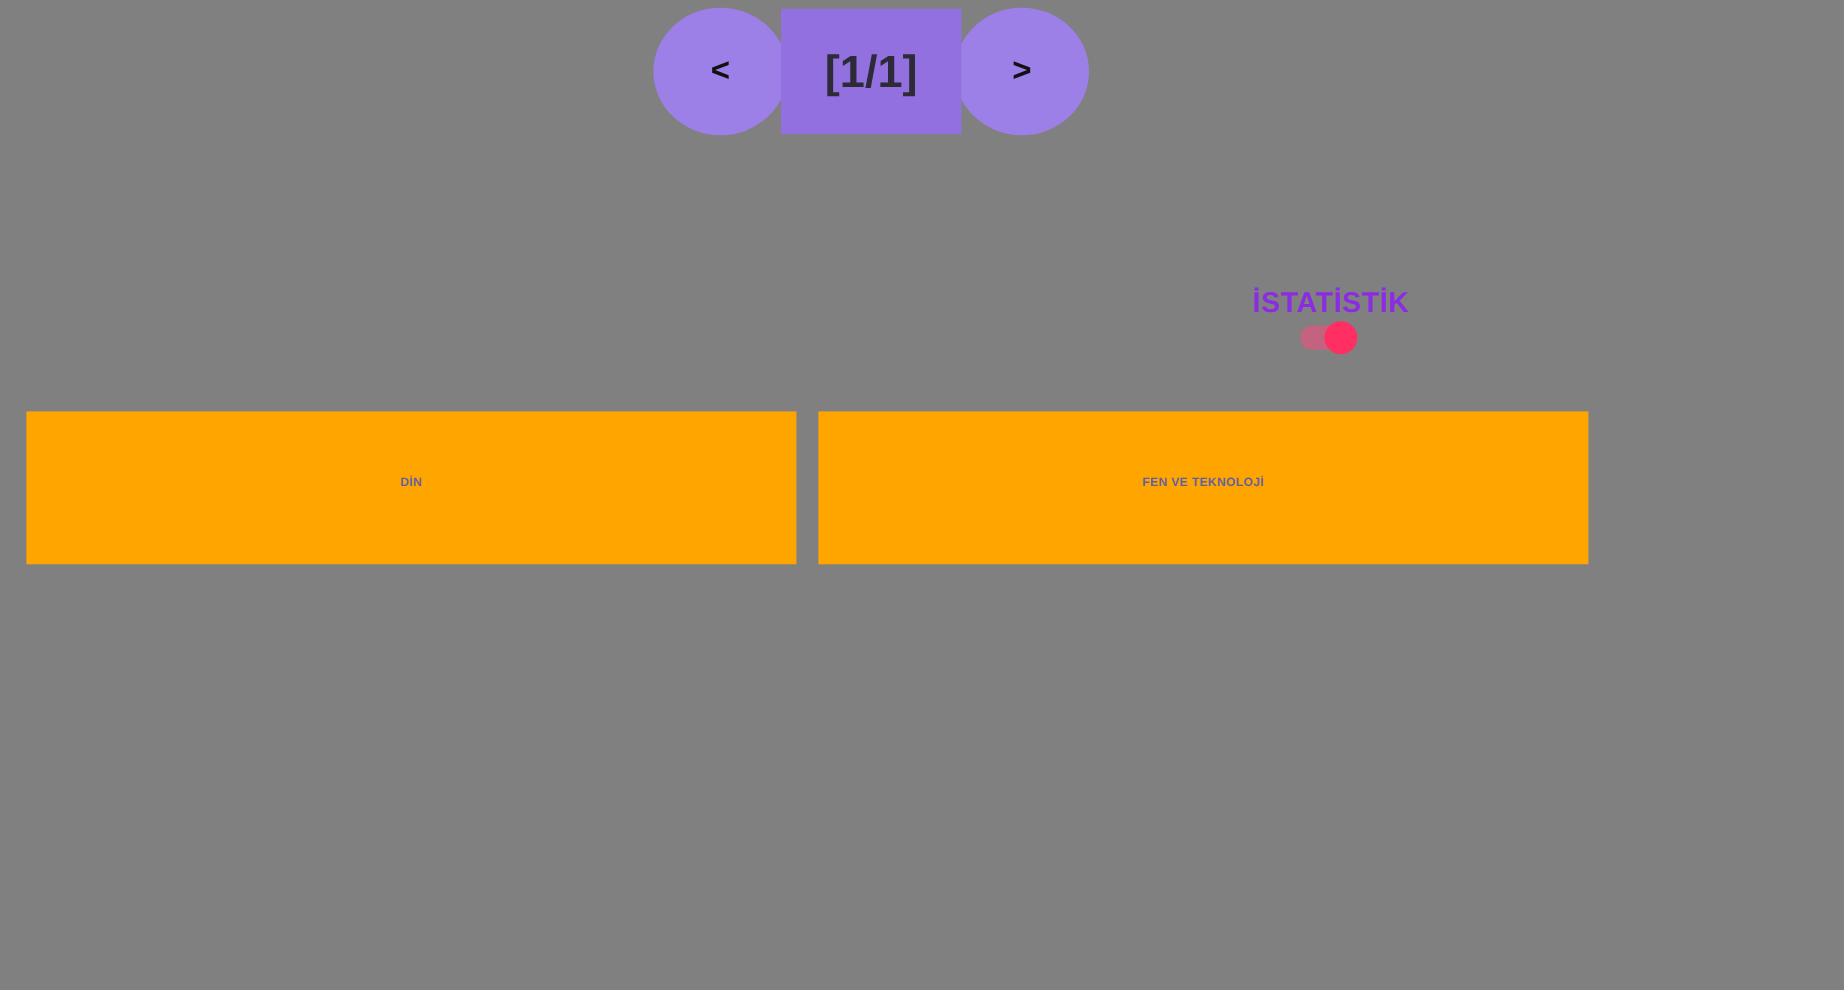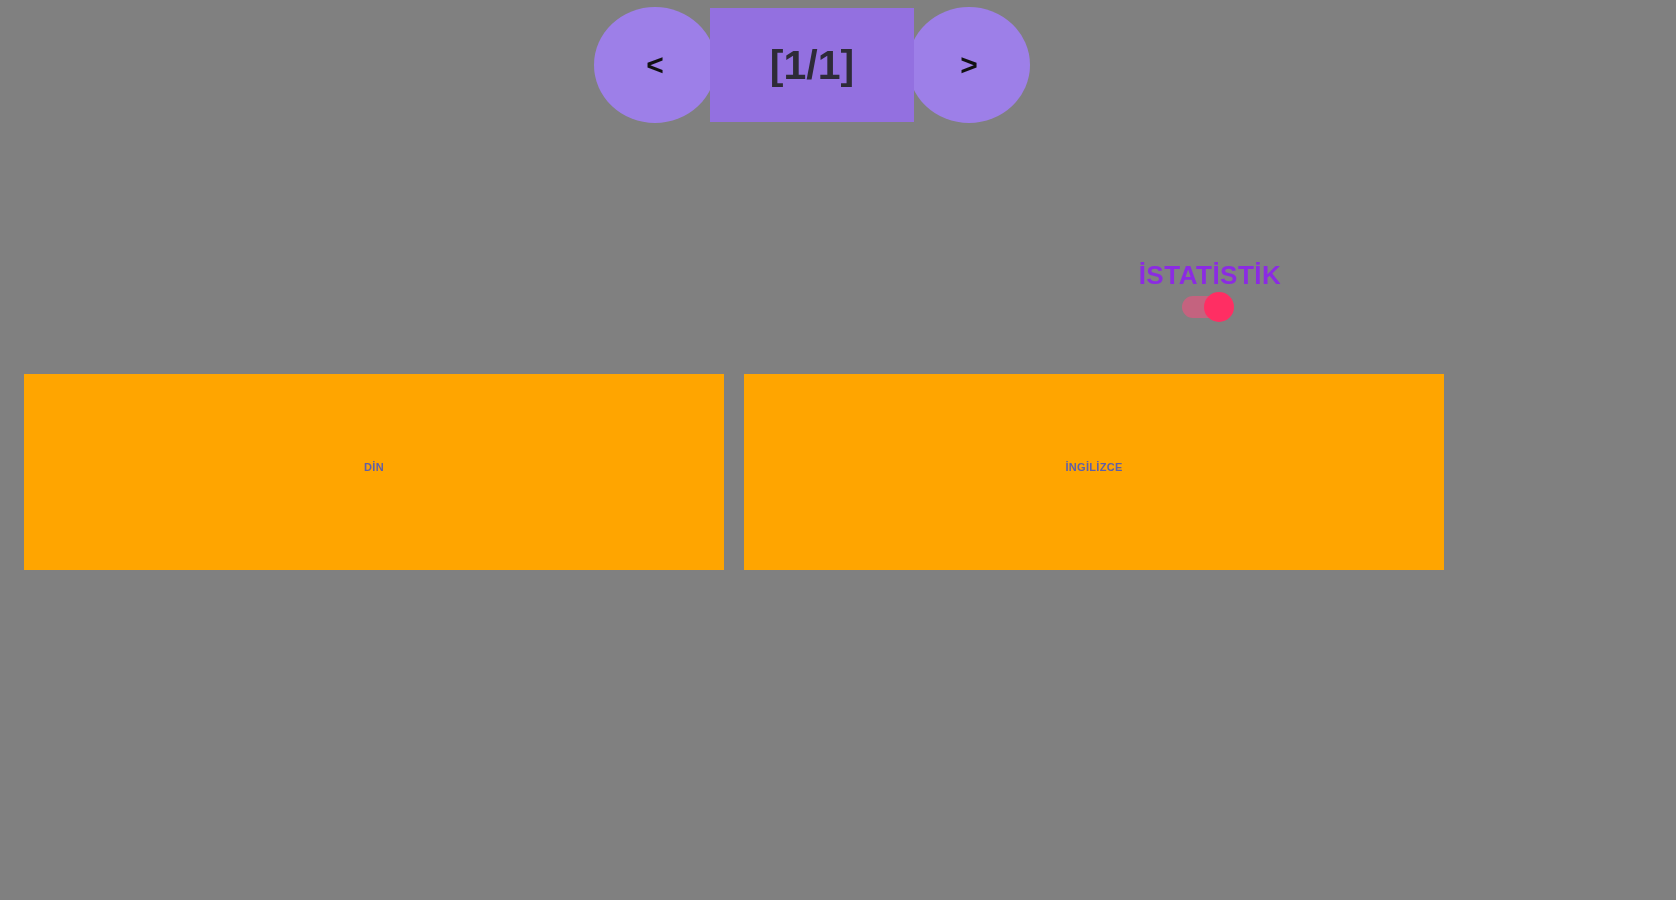--- a/index.html
+++ b/index.html
@@ -37,21 +37,21 @@
     font-size: 30px;
     font-weight: bold;
     color: #111111;
     cursor: pointer;
     line-height: 1;
   }
   .pager-btn.prev { margin-right: -6px; }
   .pager-btn.next { margin-left: -6px; }
 
   .pager-count {
-    width: 204px;
+    width: 164px;
     height: 114px;
     background: #9370e0;
     display: flex;
     align-items: center;
     justify-content: center;
     font-size: 41px;
     font-weight: bold;
     color: #2e2b38;
     letter-spacing: 0px;
     cursor: pointer;
@@ -96,21 +96,21 @@
     border-radius: 50%;
     background: #ff2e63;
   }
 
   
   .cards {
     position: absolute;
     left: 24px;
     top: 374px;
     width: 1420px;
-    height: 196px;
+    height: 139px;
     display: flex;
     gap: 20px;
   }
   .card {
     flex: 1 1 0;
     background: #ffa500;
     border: none;
     padding: 0;
     display: flex;
     align-items: center;
@@ -147,15 +147,15 @@
   <button class="stat-toggle">
     <span class="knob"></span>
   </button>
 </div>
 
 <div class="cards">
   <button class="card">
     <span class="card-label">DİN</span>
   </button>
   <button class="card">
-    <span class="card-label">İNGİLİZCE</span>
+    <span class="card-label">FEN VE TEKNOLOJİ</span>
   </button>
 </div>
 
 </body></html>

